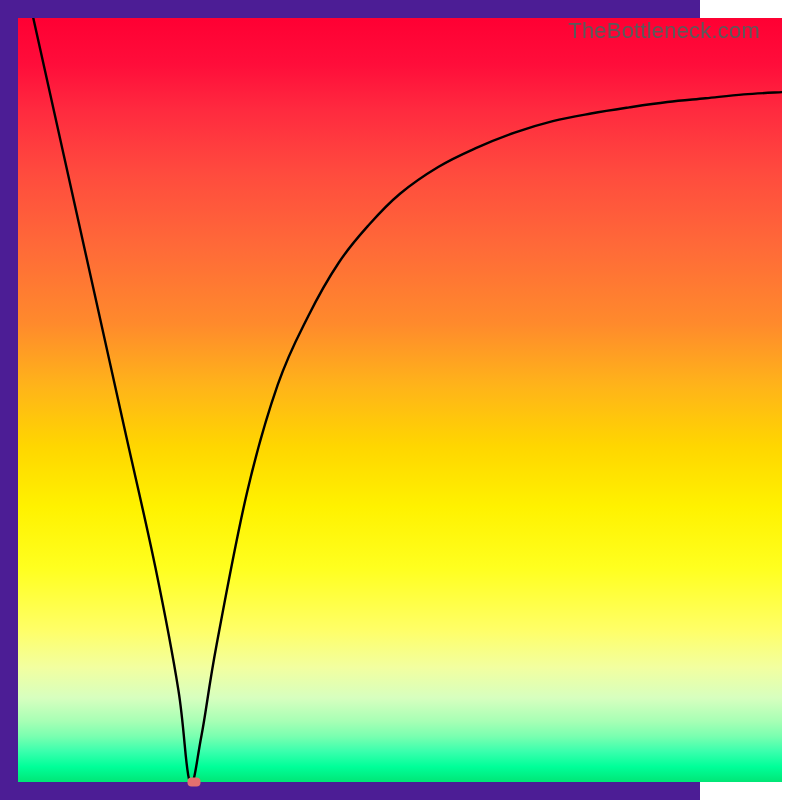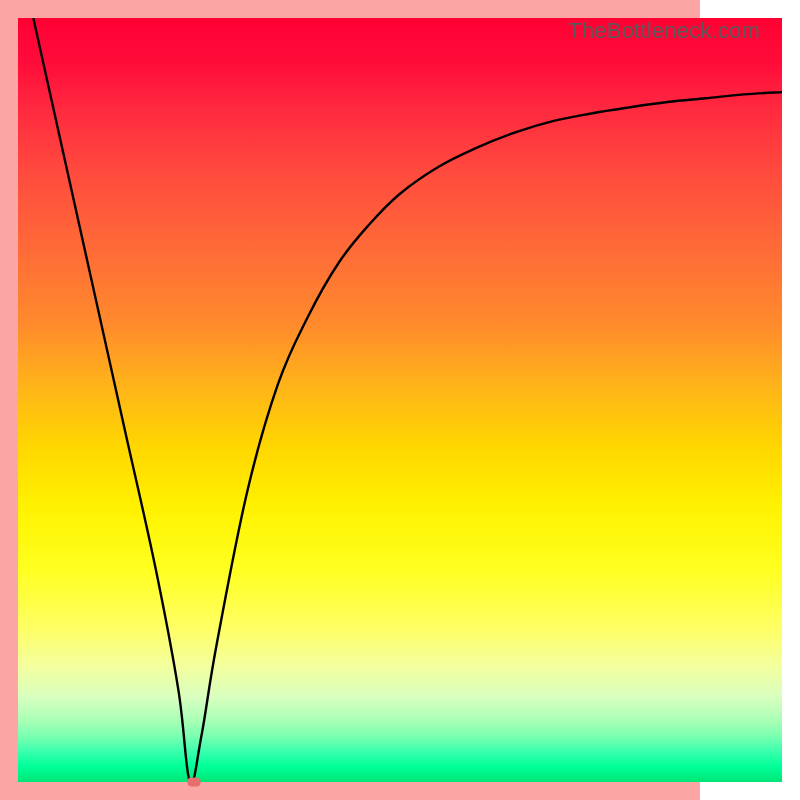--- a/index.html
+++ b/index.html
@@ -1,21 +1,21 @@
 <!DOCTYPE html>
 <html><head>
 <meta charset="utf-8">
 <style>
   * { margin: 0; padding: 0; box-sizing: border-box; }
   html, body { width: 800px; height: 800px; overflow: hidden; background: #fff; }
   .frame {
     position: relative;
     width: 700px;
     height: 800px;
-    background: #fca5a5;
+    background: #4c1d95;
   }
   .plot {
     position: absolute;
     left: 18px;
     top: 18px;
     width: 764px;
     height: 764px;
     
     background: linear-gradient(
       to bottom,

